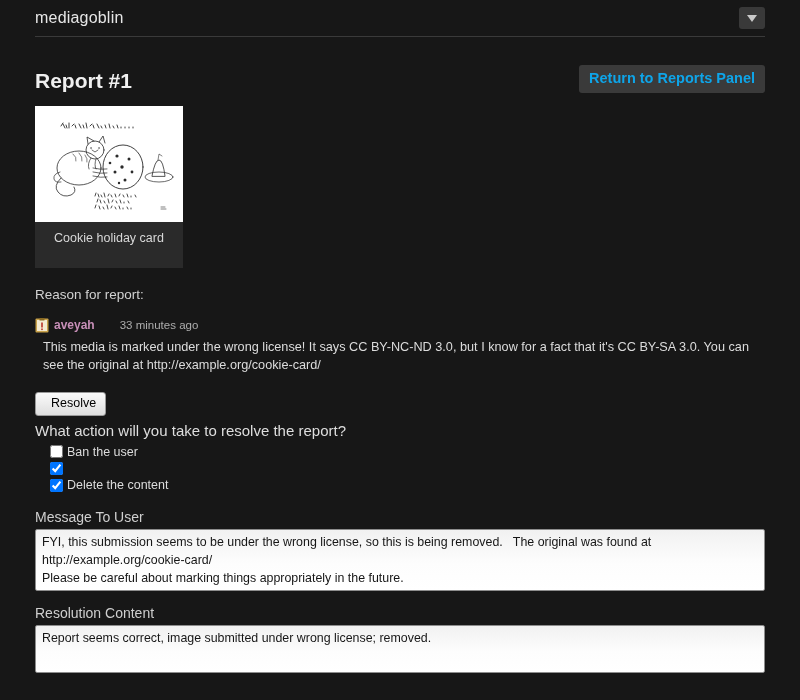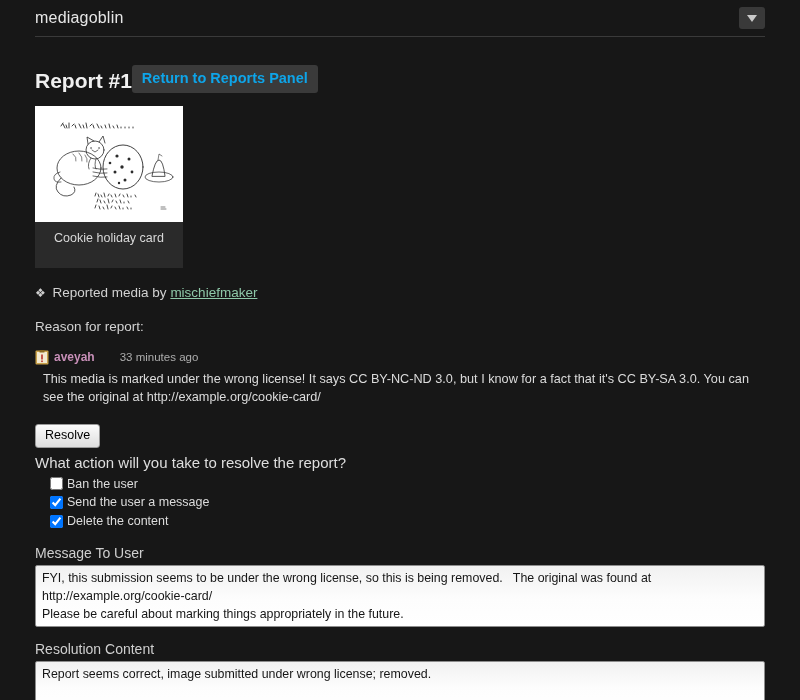--- a/index.html
+++ b/index.html
@@ -48,21 +48,21 @@
   }
 
   
   #page {
     padding: 0 35px;
   }
 
   #title-row {
     display: flex;
     align-items: flex-end;
-    justify-content: flex-start;
+    justify-content: space-between;
     padding-top: 28px;
     padding-bottom: 8px;
   }
   #page-title {
     font-size: 21px;
     font-weight: bold;
     color: #f0f0f0;
     margin: 0;
   }
   #return-reports-btn {
@@ -144,21 +144,21 @@
     line-height: 1.42;
     color: #dcdcdc;
     max-width: 710px;
   }
 
   
   .native-btn {
     font-family: "Liberation Sans", sans-serif;
     font-size: 12.5px;
     color: #000;
-    padding: 3px 9px 4px 9px;
+    padding: 3px 9px 4px 15px;
     background: linear-gradient(#fbfbfb, #dedede);
     border: 1px solid #9a9a9a;
     border-radius: 3px;
     cursor: pointer;
     line-height: 1.2;
   }
 
   #resolve-btn { margin-top: 18px; display: inline-block; }
 
   #action-question {
@@ -279,25 +279,20 @@
             <path d="M56 98 l1 -3 M60 96 l1 3 M64 97 l1 2 M68 95 l1 4 M72 98 l1 -2 M76 97 l1 2 M80 96 l1 3 M84 98 l0 1 M88 97 l1 2 M92 98 l0 1"></path>
           </g>
           <path d="M122 97 l4 0 M122 99 l5 0" stroke-width="0.6"></path>
         </g>
       </svg>
     </div>
     <a id="media-caption">Cookie holiday card</a>
   </div>
 
   
-  <div id="reported-by-line">
-    <span id="diamond-icon">❖</span>
-    <span>Reported media by</span>
-    <a id="reporter-link">mischiefmaker</a>
-  </div>
 
   <div id="reason-label">Reason for report:</div>
 
   
   <div id="report-entry">
     <div id="report-byline">
       <svg id="report-icon" viewBox="0 0 14 15" xmlns="http://www.w3.org/2000/svg">
         <rect x="0.5" y="0.5" width="13" height="14" rx="1" fill="#c9a24a"></rect>
         <rect x="2" y="2" width="10" height="11" fill="#f3ead0"></rect>
         <rect x="4.5" y="0" width="5" height="2.5" rx="0.6" fill="#8a6a22"></rect>
@@ -315,21 +310,20 @@
 
   <div id="action-question">What action will you take to resolve the report?</div>
 
   <ul id="action-list">
     <li>
       <input type="checkbox" style="">
       <span>Ban the user</span>
     </li>
     <li>
       <input type="checkbox" checked="" style="">
-      <span>Send the user a message</span>
     </li>
     <li>
       <input type="checkbox" checked="" style="">
       <span>Delete the content</span>
     </li>
   </ul>
 
   <div class="field-label">Message To User</div>
   <textarea id="message-to-user-input" class="field-textarea" style="">FYI, this submission seems to be under the wrong license, so this is being removed.   The original was found at http://example.org/cookie-card/
 Please be careful about marking things appropriately in the future.</textarea>

